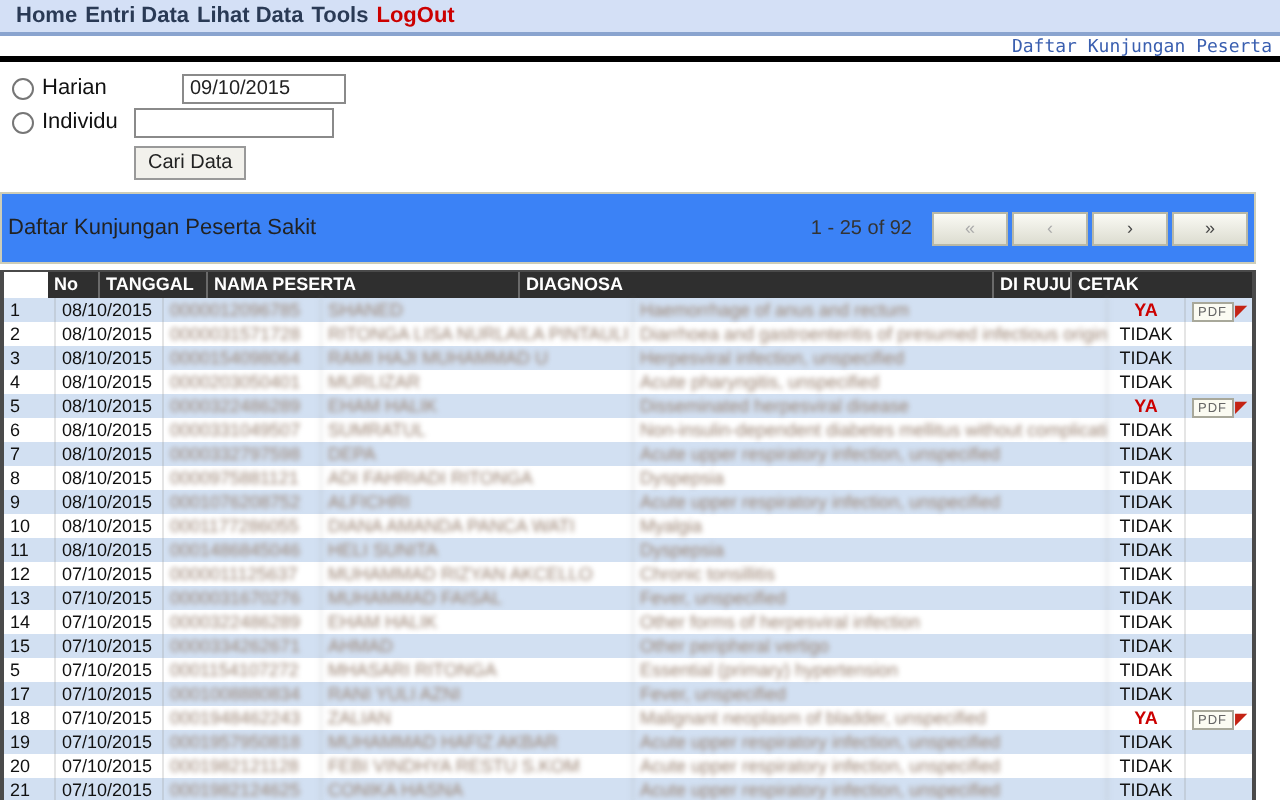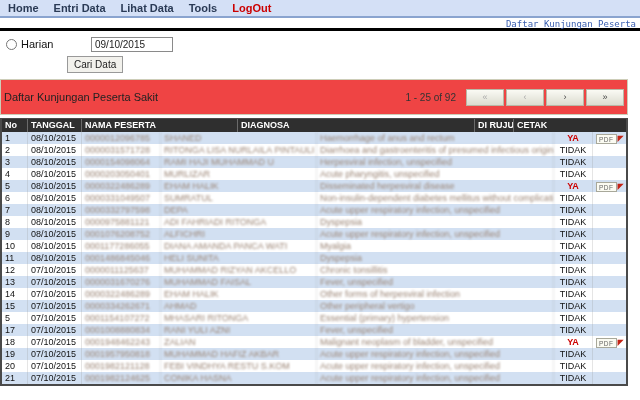--- a/index.html
+++ b/index.html
@@ -4,21 +4,21 @@
 <style>
   * { box-sizing: border-box; margin: 0; padding: 0; }
   html,body { width:640px; height:400px; }
   body {
     font-family: "Liberation Sans", sans-serif;
     background:#fff; overflow:hidden; position:relative;
   }
   
   .menubar {
     height:18px; background:#d4e0f6; border-bottom:2px solid #8aa4cf;
-    display:flex; align-items:center; gap:15px; padding:0 8px;
+    display:flex; align-items:center; gap:4px; padding:0 8px;
     font-size:11px; font-weight:bold; color:#2a3a55;
   }
   .menubar .mitem { cursor:pointer; }
   .menubar .logout { color:#cc0000; }
   
   .subbar {
     height:13px; border-bottom:3px solid #000000;
     text-align:right; padding:1px 4px 0 0;
     font-family:"DejaVu Sans Mono", monospace; font-size:9px; color:#3a5fb0;
   }
@@ -36,34 +36,34 @@
   select.tinput { width:66px; height:16px; padding:0 1px; }
   select.year { width:58px; }
   .btn-cari {
     margin:3px 0 0 61px; font-size:10px; padding:2px 6px;
     border:1px solid #999; background:#f2f1ec; color:#222; cursor:pointer;
     font-family:"Liberation Sans", sans-serif;
   }
   
   .toolbar {
     margin-top:6px; height:22px; width:628px;
-    background:#ef4444; border:1px solid #cdcdb8;
+    background:#3b82f6; border:1px solid #cdcdb8;
     display:flex; align-items:center; padding:17px 3px;
   }
   .tb-title { flex:1; font-size:11px; color:#222; }
   .tb-range { font-size:10px; color:#333; margin-right:8px; }
   .pgbtn {
     width:38px; height:17px; margin-left:2px;
     background:linear-gradient(#fafaf4,#dcdcd0); border:1px solid #b8b8a6;
     font-size:9px; line-height:15px; text-align:center; color:#444; cursor:pointer;
   }
   .pgbtn.disabled { color:#aaa; cursor:default; }
   
   .tbl { width:628px; margin-top:3px; border:2px solid #4a4a4a; border-top:1px solid #4a4a4a; }
-  .thead { display:flex; background:#2f2f2f; height:13px; }
+  .thead { display:flex; background:#2f2f2f; height:13px;margin-left:22px; }
   .th {
     color:#fff; font-size:9px; font-weight:bold; line-height:13px; padding:0 3px;
     border-right:1px solid #6a6a6a; white-space:nowrap; overflow:hidden;
   }
   .tr { display:flex; height:12px; background:#fff; }
   .tr:nth-child(odd) { background:#d2e0f2; }
   .td {
     font-size:9px; line-height:12px; padding:0 3px;
     white-space:nowrap; overflow:hidden; color:#111;
     border-right:1px solid rgba(150,150,150,.25);
@@ -97,20 +97,25 @@
 </div>
 
 <div class="subbar">Daftar Kunjungan Peserta</div>
 
 <div class="filter">
   <div class="frow">
     <input type="radio" name="mode" style="">
     <span class="flabel">Harian</span>
     <input class="tinput w-date" type="text" value="09/10/2015" style="">
   </div>
+  <div class="frow">
+    <input type="radio" name="mode" style="">
+    <span class="flabel">Individu</span>
+    <input class="tinput w-indiv" type="text" value="" style="">
+  </div>
   <button class="btn-cari">Cari Data</button>
 </div>
 
 <div class="toolbar">
   <span class="tb-title">Daftar Kunjungan Peserta Sakit</span>
   <span class="tb-range">1 - 25 of 92</span>
   <span class="pgbtn disabled">«</span>
   <span class="pgbtn disabled">‹</span>
   <span class="pgbtn">›</span>
   <span class="pgbtn">»</span>

